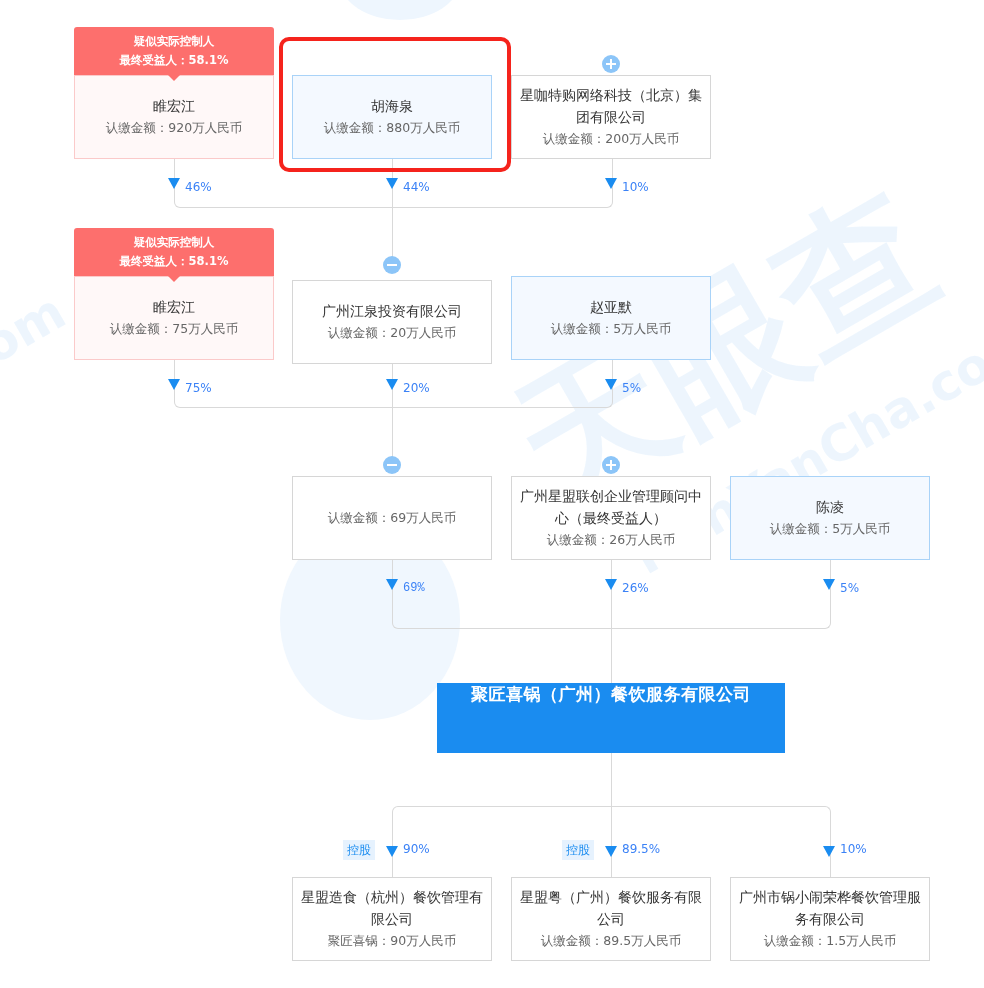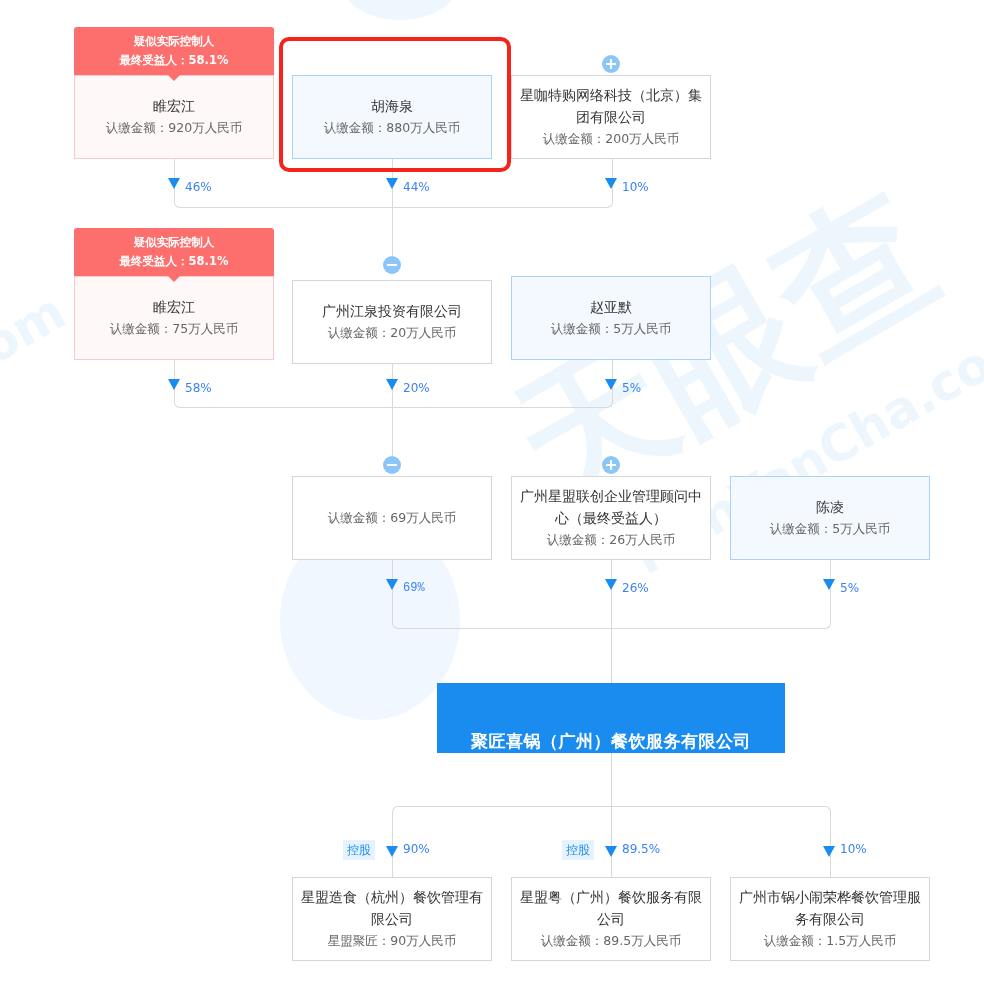--- a/index.html
+++ b/index.html
@@ -62,21 +62,21 @@
   .toggle::before {
     content:""; position:absolute; left:4px; top:8px; width:10px; height:2px; background:#fff;
   }
   .toggle.plus::after {
     content:""; position:absolute; left:8px; top:4px; width:2px; height:10px; background:#fff;
   }
 
   .main-node {
     position:absolute; left:437px; top:683px; width:348px; height:70px; box-sizing:border-box;
     background:#1a8cf0; color:#fff; z-index:2;
-    display:flex; align-items:flex-end; justify-content:center;
+    display:flex; align-items:flex-start; justify-content:center;
     font-size:17px; font-weight:bold; letter-spacing:0.5px;
   }
 </style>
 </head>
 <body>
 
 <div class="wm-circle" style="left:340px;top:-60px;width:120px;height:80px;"></div>
 <div class="wm-circle" style="left:280px;top:520px;width:180px;height:200px;background:#f0f7fe;"></div>
 <div class="wm" style="left:500px;top:250px;font-size:150px;transform:rotate(-30deg);opacity:0.7;">天眼查</div>
 <div class="wm" style="left:600px;top:420px;font-size:50px;transform:rotate(-30deg);opacity:0.7;">TianYanCha.com</div>
@@ -136,21 +136,21 @@
   <div class="name">广州江泉投资有限公司</div>
   <div class="amt">认缴金额：20万人民币</div>
 </div>
 
 <div class="node person" style="left:511px;top:276px;">
   <div class="name">赵亚默</div>
   <div class="amt">认缴金额：5万人民币</div>
 </div>
 
 <div class="arrow" style="left:168px;top:379px;"></div>
-<div class="pct" style="left:185px;top:381px;">58%</div>
+<div class="pct" style="left:185px;top:381px;">75%</div>
 <div class="arrow" style="left:386px;top:379px;"></div>
 <div class="pct" style="left:403px;top:381px;">20%</div>
 <div class="arrow" style="left:605px;top:379px;"></div>
 <div class="pct" style="left:622px;top:381px;">5%</div>
 
 <div class="toggle" style="left:383px;top:456px;"></div>
 <div class="node" style="left:292px;top:476px;">
   <div class="amt">认缴金额：69万人民币</div>
 </div>
 
@@ -182,21 +182,21 @@
 
 <div class="tag" style="left:562px;top:840px;">控股</div>
 <div class="arrow" style="left:605px;top:846px;"></div>
 <div class="pct" style="left:622px;top:842px;">89.5%</div>
 
 <div class="arrow" style="left:823px;top:846px;"></div>
 <div class="pct" style="left:840px;top:842px;">10%</div>
 
 <div class="node" style="left:292px;top:877px;">
   <div class="name">星盟造食（杭州）餐饮管理有限公司</div>
-  <div class="amt">星盟聚匠：90万人民币</div>
+  <div class="amt">聚匠喜锅：90万人民币</div>
 </div>
 <div class="node" style="left:511px;top:877px;">
   <div class="name">星盟粤（广州）餐饮服务有限公司</div>
   <div class="amt">认缴金额：89.5万人民币</div>
 </div>
 <div class="node" style="left:730px;top:877px;align-items:center;">
   <div class="name">广州市锅小闹荣桦餐饮管理服务有限公司</div>
   <div class="amt">认缴金额：1.5万人民币</div>
 </div>
 

